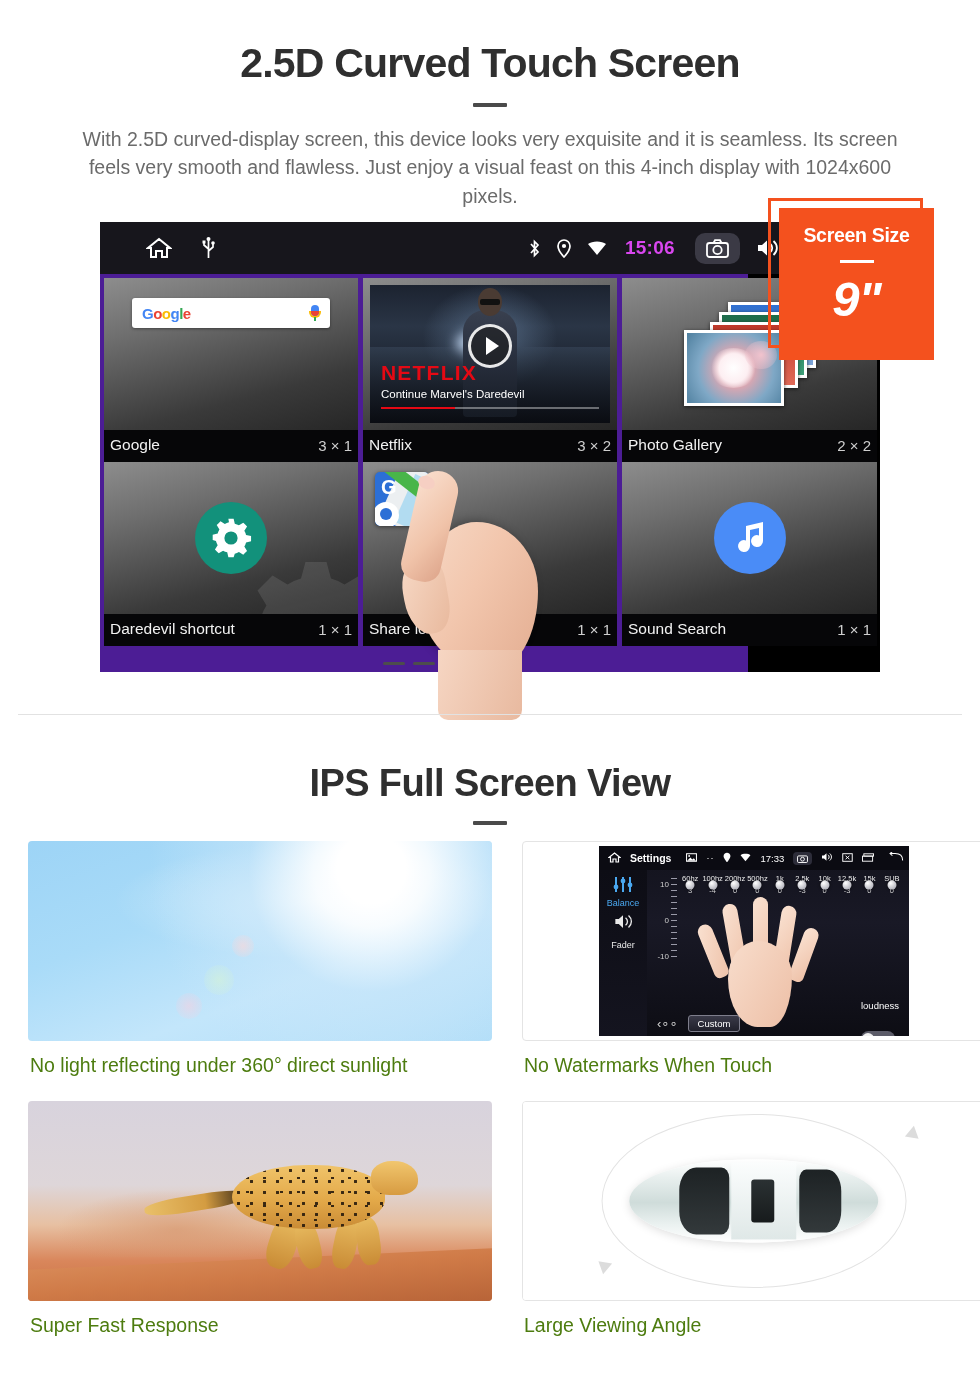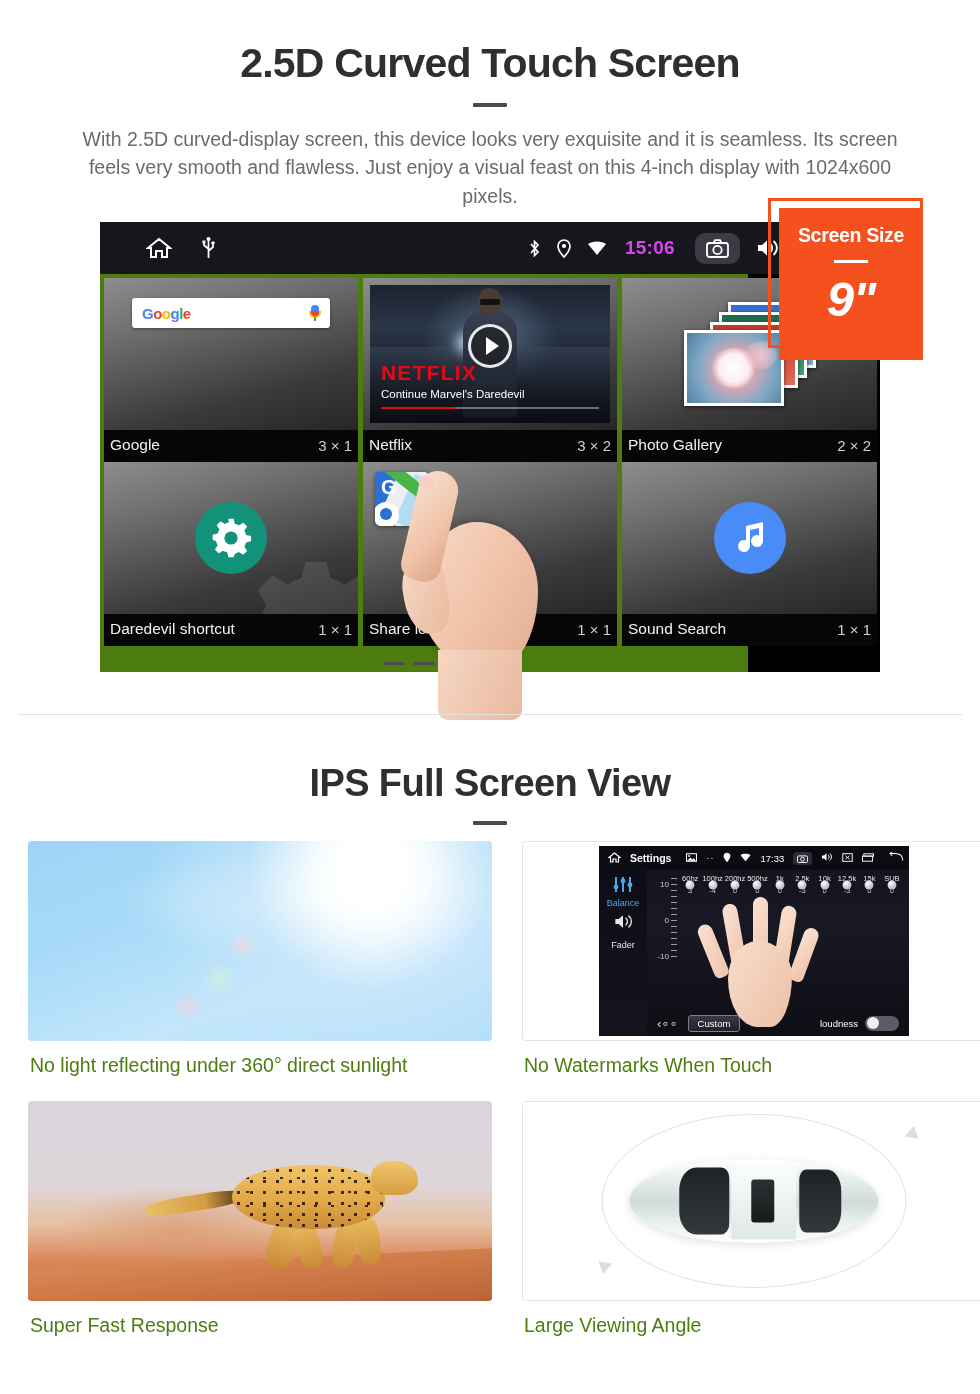--- a/index.html
+++ b/index.html
@@ -70,21 +70,21 @@
     border-radius: 10px;
     padding: 6px 11px;
     display: inline-flex;
   }
 
   
   .wgrid {
     position: absolute;
     top: 52px; left: 0;
     width: 648px; height: 398px;
-    background: #4d7c0f;
+    background: #4c1d95;
     padding: 4px 4px 0 4px;
   }
   .wrow { display: flex; gap: 5px; }
   .wcell { position: relative; }
   .wthumb {
     position: relative;
     background: linear-gradient(165deg,#8d8d8d 0%,#6f6f6f 28%,#3a3a3a 72%,#262626 100%);
     overflow: hidden;
   }
   .wlabel {
@@ -233,21 +233,21 @@
   .dots span.on { background:#e8e8e8; }
 
   
   .badge-frame {
     position:absolute; left:768px; top:198px;
     width:155px; height:150px;
     border:3px solid #F4511E;
   }
   .badge {
     position:absolute; left:779px; top:208px;
-    width:144px; height:152px;
+    width:155px; height:152px;
     background:#F4511E;
     color:#fff;
     text-align:center;
     padding-top:16px;
   }
   .badge-title { font-size:19.5px; font-weight:bold; letter-spacing:-0.3px; }
   .badge-rule { width:34px; height:3px; background:#fff; margin:13px auto 0; }
   .badge-val { font-size:49px; font-weight:bold; font-style:italic; margin-top:8px; letter-spacing:-1px; }
 
   .divider { position:absolute; left:18px; top:714px; width:944px; height:1px; background:#e2e2e2; }
@@ -325,21 +325,21 @@
   .eq-v { display:block; color:#d9d9d9; font-size:7.5px; margin-top:3px; }
   .amp-bottom {
     position:absolute; left:48px; right:0; bottom:0; height:26px;
     display:flex; align-items:center; gap:10px; padding:0 10px;
   }
   .amp-back { color:#cfcfcf; font-size:13px; }
   .amp-preset {
     border:1px solid #7e7e8c; border-radius:3px; color:#fff; font-size:9.5px;
     padding:2px 9px; background:linear-gradient(180deg,#3a3a48,#20202b);
   }
-  .amp-loud { margin-left:auto; display:flex; align-items:center; gap:7px; color:#fff; font-size:9.5px; }
+  .amp-loud { margin-left:auto; display:flex; align-items:flex-start; gap:20px; color:#fff; font-size:9.5px;flex-direction:column; }
   .amp-toggle { width:34px; height:15px; border-radius:8px; background:#5b5b68; position:relative; }
   .amp-toggle:after{ content:""; position:absolute; left:1.5px; top:1.5px; width:12px; height:12px; border-radius:50%; background:#f0f0f0;}
   .amp-hand {
     position:absolute; left:52%; top:26%; width:92px; height:130px; transform:translateX(-50%);
   }
   .amp-hand .p {
     position:absolute; left:14px; top:46px; width:64px; height:86px;
     background: linear-gradient(120deg,#f8ddcc,#edbfa6);
     border-radius: 46% 54% 34% 46% / 44% 40% 60% 56%;
   }

